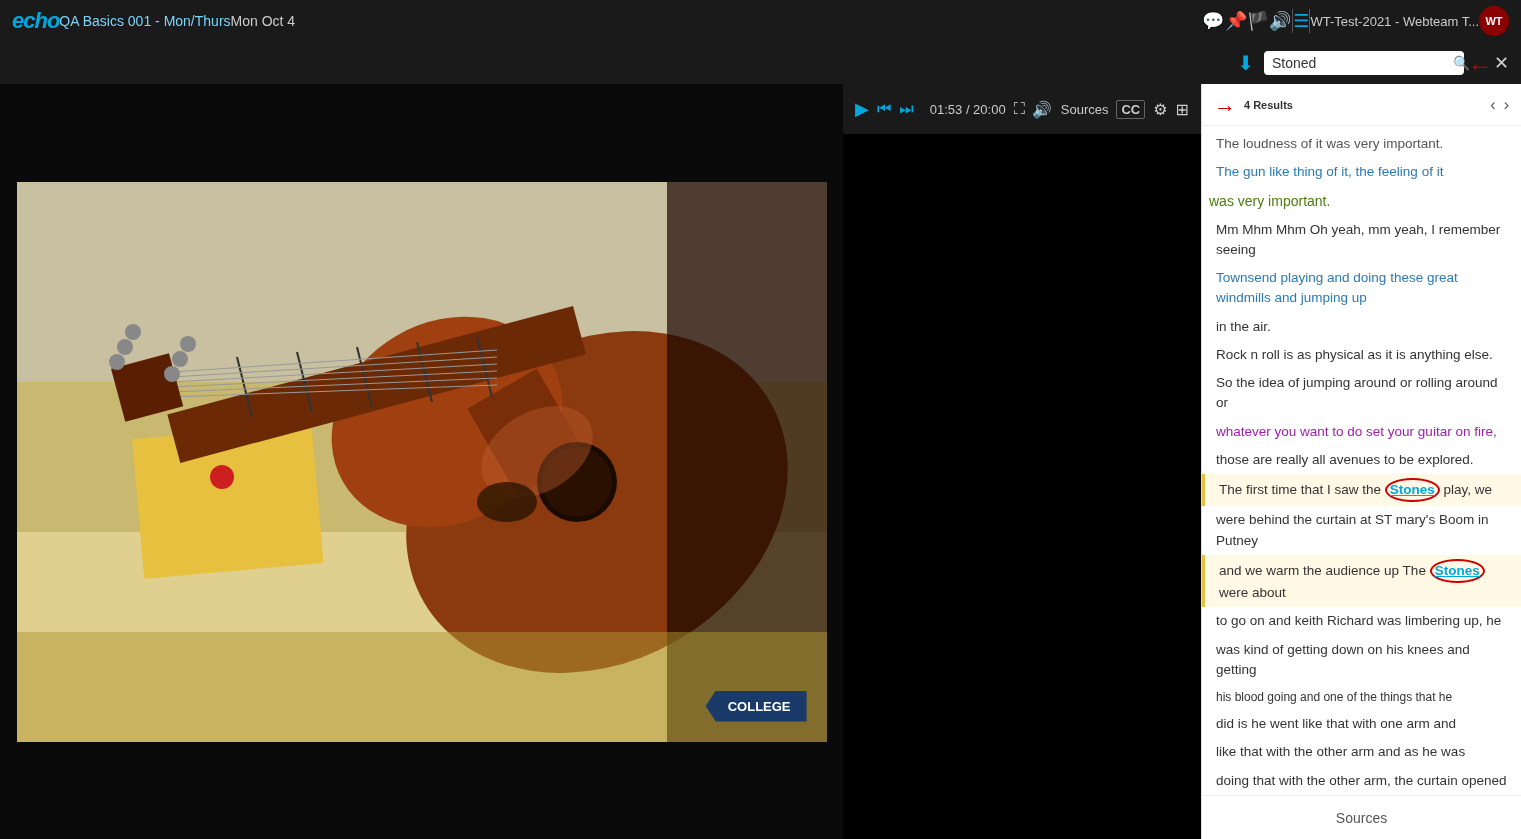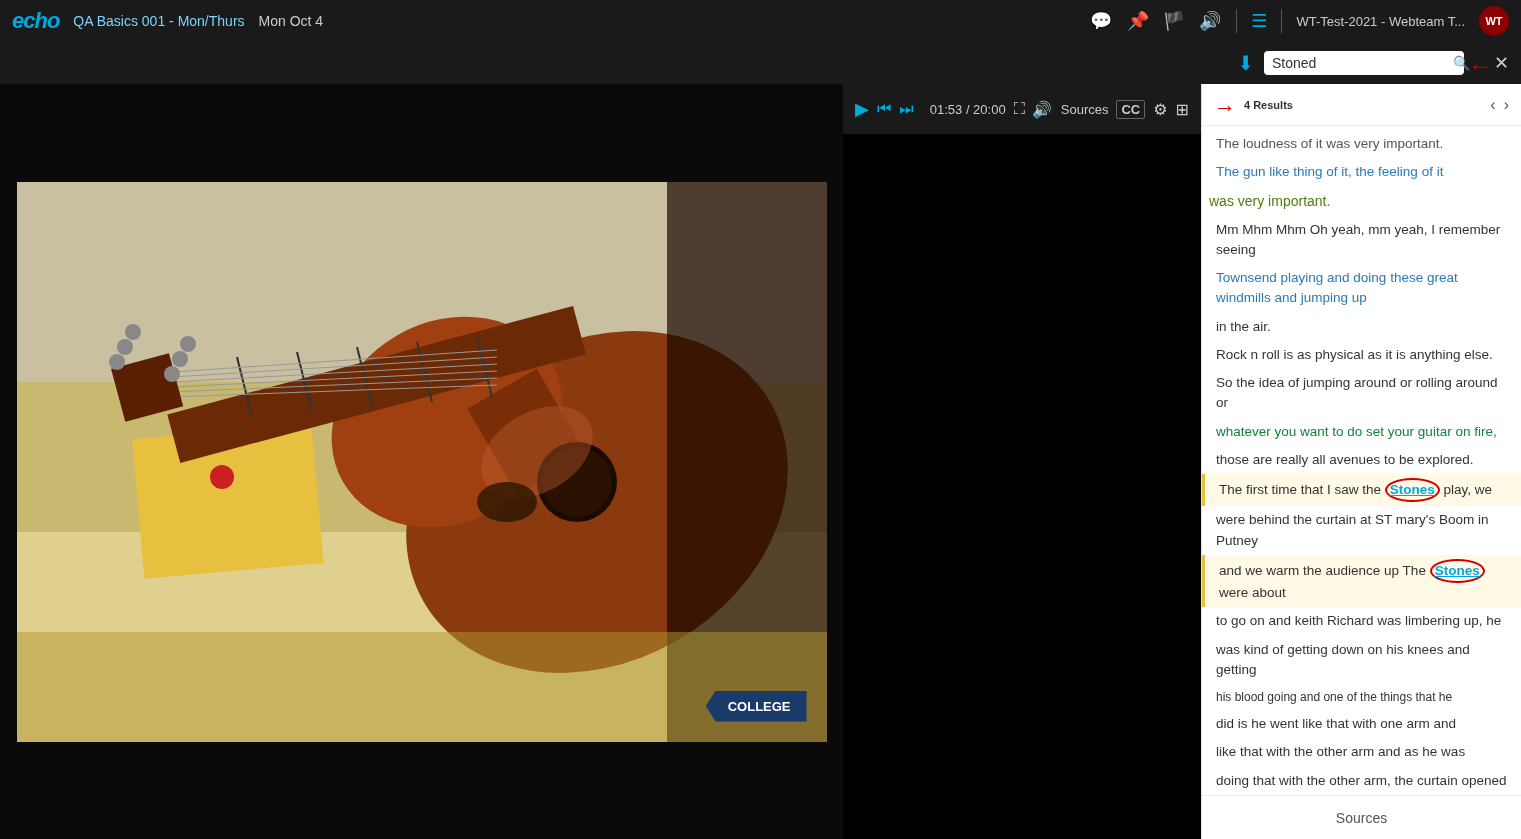--- a/index.html
+++ b/index.html
@@ -3,21 +3,21 @@
   <meta charset="utf-8">
   <style>
     * { box-sizing: border-box; margin: 0; padding: 0; }
     body { background: #1a1a1a; font-family: Arial, sans-serif; width: 1521px; height: 839px; overflow: hidden; display: flex; flex-direction: column; }
   </style>
 </head>
 <body>
 
 <div style="display:flex; height:42px; background:#1a1a1a; flex-shrink:0;">
 
-  <div style="flex:1; display:flex; align-items:center; padding:0 12px; gap:14px;">
+  <div style="flex:1; display:flex; align-items:center; padding:0 12px; ">
     <span style="color:#00a8e0; font-size:22px; font-weight:bold; font-style:italic; letter-spacing:-1px;">echo</span>
     <span style="color:#7dd3fc; font-size:14px;">QA Basics 001 - Mon/Thurs</span>
     <span style="color:#ccc; font-size:14px;">Mon Oct 4</span>
     <div style="flex:1;"></div>
 
     <span style="color:#00a8e0; font-size:18px; cursor:pointer;">💬</span>
     <span style="color:#00a8e0; font-size:18px; cursor:pointer;">📌</span>
     <span style="color:#00a8e0; font-size:18px; cursor:pointer;">🏴</span>
     <span style="color:#00a8e0; font-size:18px; cursor:pointer;">🔊</span>
     <div style="width:1px; height:24px; background:#555;"></div>
@@ -139,21 +139,21 @@
     <div style="flex:1; overflow-y:scroll; padding:4px 0; position:relative;">
 
       <div style="padding:4px 14px; font-size:13.5px; color:#555; line-height:1.5;">The loudness of it was very important.</div>
       <div style="padding:4px 14px; font-size:13.5px; color:#2a7ab5; line-height:1.5;">The gun like thing of it, the feeling of it</div>
       <div style="padding:4px 7px; font-size:14px; color:#4d7c0f; line-height:1.5;">was very important.</div>
       <div style="padding:4px 14px; font-size:13.5px; color:#333; line-height:1.5;">Mm Mhm Mhm Oh yeah, mm yeah, I remember seeing</div>
       <div style="padding:4px 14px; font-size:13.5px; color:#2a7ab5; line-height:1.5;">Townsend playing and doing these great windmills and <span style="color:#2a7ab5;">jumping up</span></div>
       <div style="padding:4px 14px; font-size:13.5px; color:#333; line-height:1.5;">in the air.</div>
       <div style="padding:4px 14px; font-size:13.5px; color:#333; line-height:1.5;">Rock n roll is as physical as it is anything else.</div>
       <div style="padding:4px 14px; font-size:13.5px; color:#333; line-height:1.5;">So the idea of jumping around or rolling around or</div>
-      <div style="padding:4px 14px; font-size:13.5px; color:#15803d; line-height:1.5;">whatever you want to do set your guitar on fire,</div>
+      <div style="padding:4px 14px; font-size:13.5px; color:#a21caf; line-height:1.5;">whatever you want to do set your guitar on fire,</div>
       <div style="padding:4px 14px; font-size:13.5px; color:#333; line-height:1.5;">those are really all avenues to be explored.</div>
 
       <div style="padding:4px 14px; font-size:13.5px; color:#333; line-height:1.5; background:#fff9e6; border-left:3px solid #e8c040;">
         The first time that I saw th<span style="display:inline;">e </span><span style="color:#00a8e0; text-decoration:underline; font-weight:bold; border:2px solid #cc0000; border-radius:50%; padding:0 3px; display:inline-block;">Stones</span> play, we
       </div>
 
       <div style="padding:4px 14px; font-size:13.5px; color:#333; line-height:1.5;">were behind the curtain at ST mary's Boom in Putney</div>
 
       <div style="padding:4px 14px; font-size:13.5px; color:#333; line-height:1.5; background:#fff9e6; border-left:3px solid #e8c040;">
         and we warm the audience up Th<span>e </span><span style="color:#00a8e0; text-decoration:underline; font-weight:bold; border:2px solid #cc0000; border-radius:50%; padding:0 3px; display:inline-block;">Stones</span> were about

